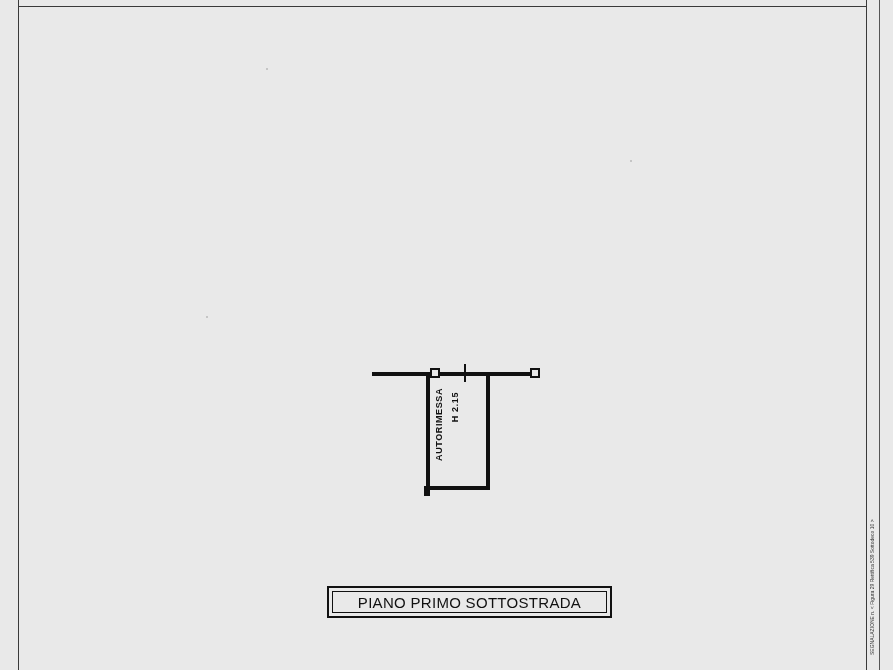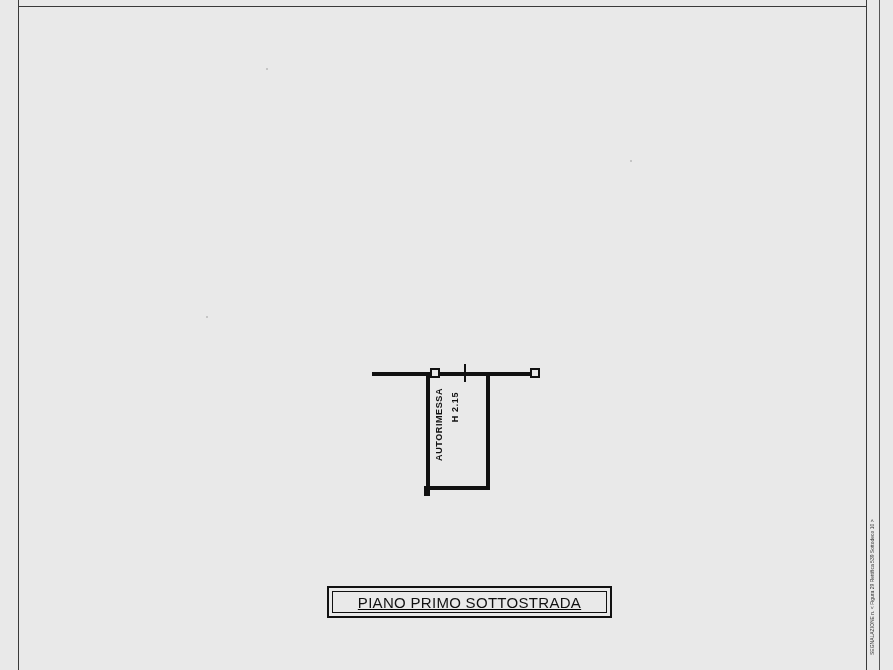--- a/index.html
+++ b/index.html
@@ -166,21 +166,20 @@
   #title-box-inner {
     position: absolute;
     left: 3px;
     top: 3px;
     right: 3px;
     bottom: 3px;
     border: 1px solid #111;
     display: flex;
     align-items: center;
     justify-content: center;
-    text-decoration: underline;
   }
   #title-text {
     font-size: 15px;
     letter-spacing: 0.3px;
     color: #111;
     font-family: "Liberation Sans", sans-serif;
     white-space: nowrap;
   }
 
   

